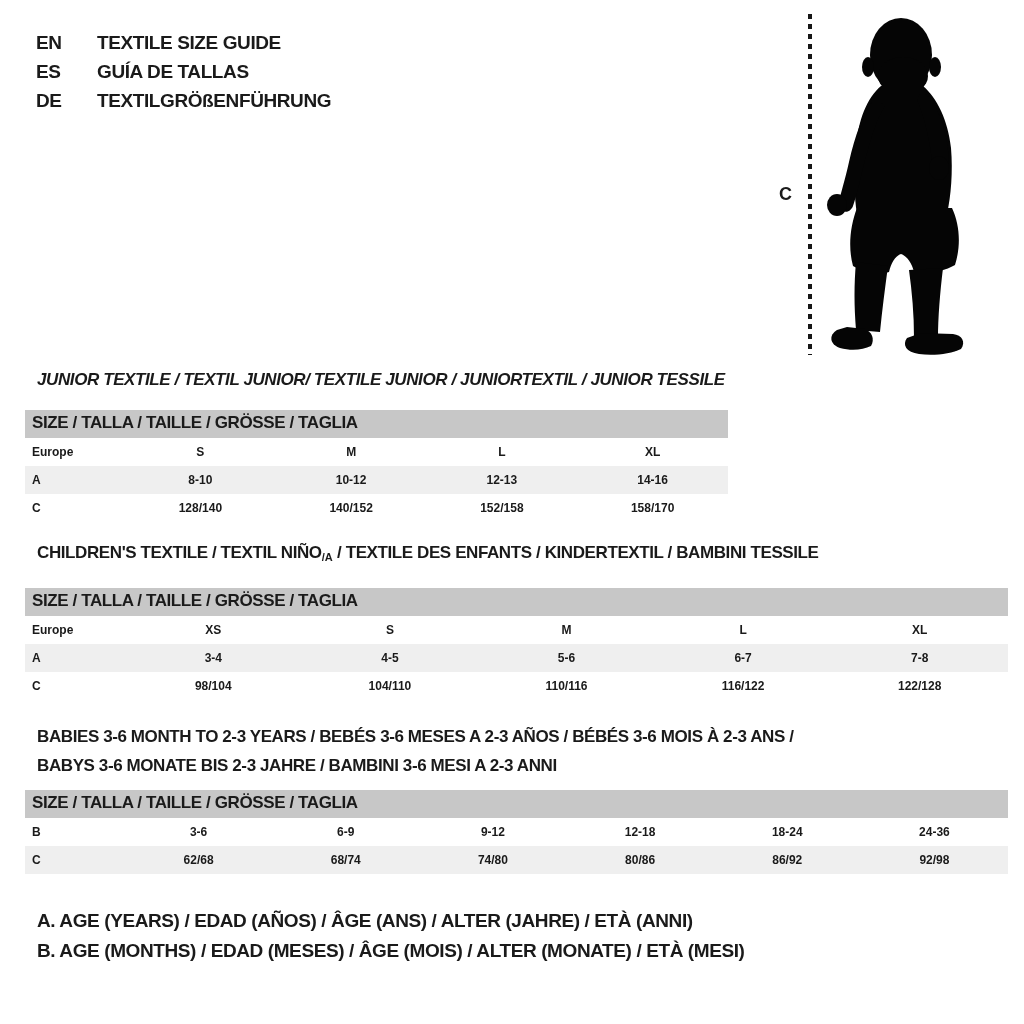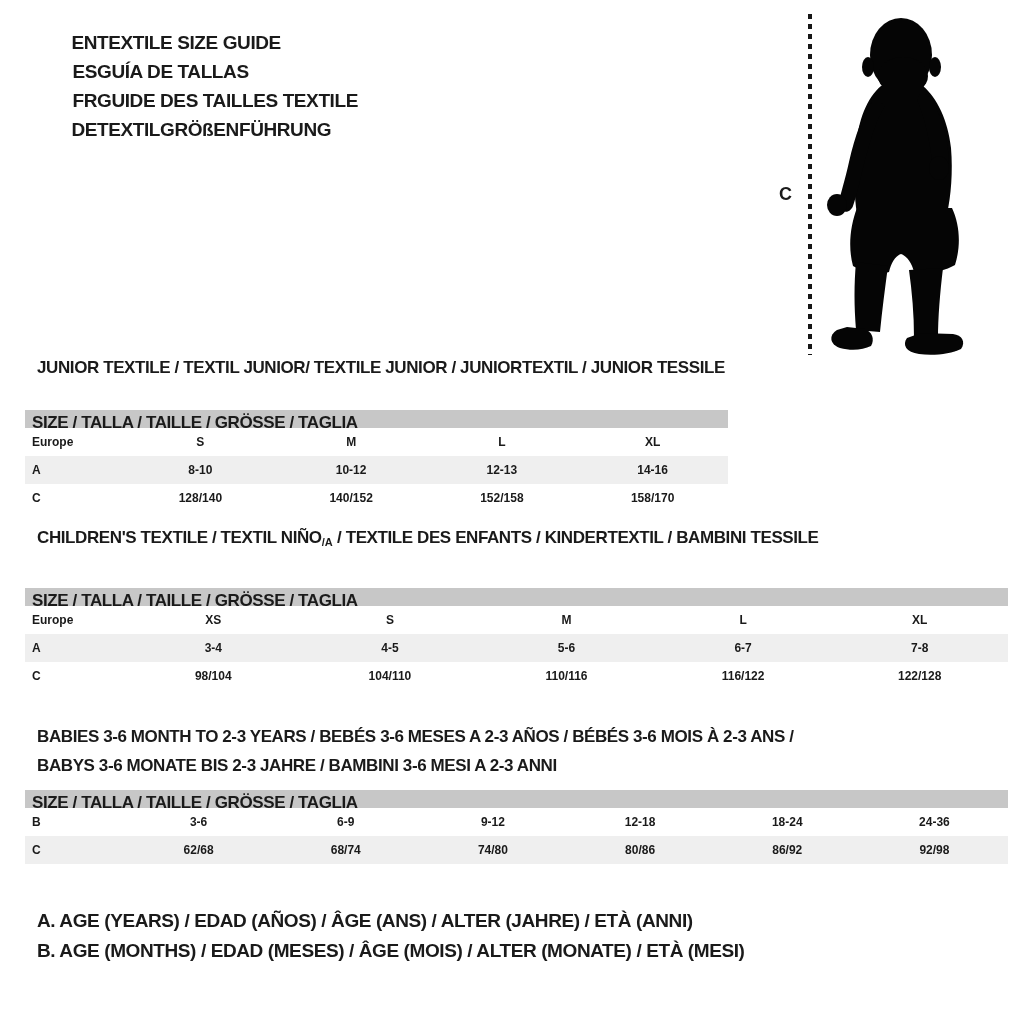--- a/index.html
+++ b/index.html
@@ -3,66 +3,62 @@
 <meta charset="utf-8">
 <style>
   html,body{margin:0;padding:0;}
   body{
     width:1024px;height:1024px;position:relative;background:#fff;
     font-family:"Liberation Sans",sans-serif;font-weight:bold;color:#1a1a1a;
     overflow:hidden;
   }
   .abs{position:absolute;}
   
-  .lang-list{left:36px;top:28px;text-align:right;}
+  .lang-list{left:36px;top:28px;}
   .lang-row{display:flex;height:29px;align-items:center;font-size:19px;letter-spacing:-0.4px;}
   .lang-code{width:61px;}
   .lang-label{white-space:nowrap;}
   
   .dotline{left:808px;top:14px;width:4px;height:341px;
     background:repeating-linear-gradient(to bottom,#161616 0 5px,transparent 5px 10px);}
   .measure-label{left:779px;top:184px;font-size:18px;}
   .baby-svg{left:825px;top:12px;}
   .baby-svg *{fill:var(--sil,#050505);}
   
   .sec-title{font-size:17px;letter-spacing:-0.4px;white-space:nowrap;}
-  .title-junior{left:37px;top:358px;}
-  .title-children{left:37px;top:528px;}
+  .title-junior{left:37px;top:370px;font-style:italic;}
+  .title-children{left:37px;top:543px;}
   .title-babies{left:37px;top:722px;line-height:29px;}
   .sub{font-size:11px;vertical-align:-3px;letter-spacing:0;}
   
   .size-table{}
   .t1{left:25px;top:410px;width:703px;}
   .t2{left:25px;top:588px;width:983px;}
   .t3{left:25px;top:790px;width:983px;}
-  .thead{height:18px;line-height:26px;background:var(--header-bg,#c7c7c7);
+  .thead{height:28px;line-height:26px;background:var(--header-bg,#c7c7c7);
     padding-left:7px;font-size:17px;letter-spacing:-0.4px;}
   .trow{display:flex;height:28px;align-items:center;font-size:12px;}
   .trow.alt{background:var(--alt-bg,#efefef);}
   .tlabel{width:100px;padding-left:7px;box-sizing:border-box;}
   .tcell{flex:1;text-align:center;}
   
   .legend{left:37px;top:906px;}
   .legend-line{height:30px;line-height:30px;font-size:19px;letter-spacing:-0.4px;white-space:nowrap;}
 </style>
 </head>
 <body style="background: rgb(255, 255, 255); color: rgb(26, 26, 26);">
 
 <div class="abs lang-list">
   <div class="lang-row">
     <span class="lang-code">EN</span>
     <span class="lang-label">TEXTILE SIZE GUIDE</span>
   </div>
   <div class="lang-row">
     <span class="lang-code">ES</span>
     <span class="lang-label">GUÍA DE TALLAS</span>
-  </div>
-  <div class="lang-row">
-    <span class="lang-code">FR</span>
-    <span class="lang-label">GUIDE DES TAILLES TEXTILE</span>
   </div>
   <div class="lang-row">
     <span class="lang-code">DE</span>
     <span class="lang-label">TEXTILGRÖßENFÜHRUNG</span>
   </div>
 </div>
 
 <div class="abs dotline"></div>
 <div class="abs measure-label">C</div>
 <svg class="abs baby-svg" width="150" height="345" viewBox="0 0 150 345" xmlns="http://www.w3.org/2000/svg">

